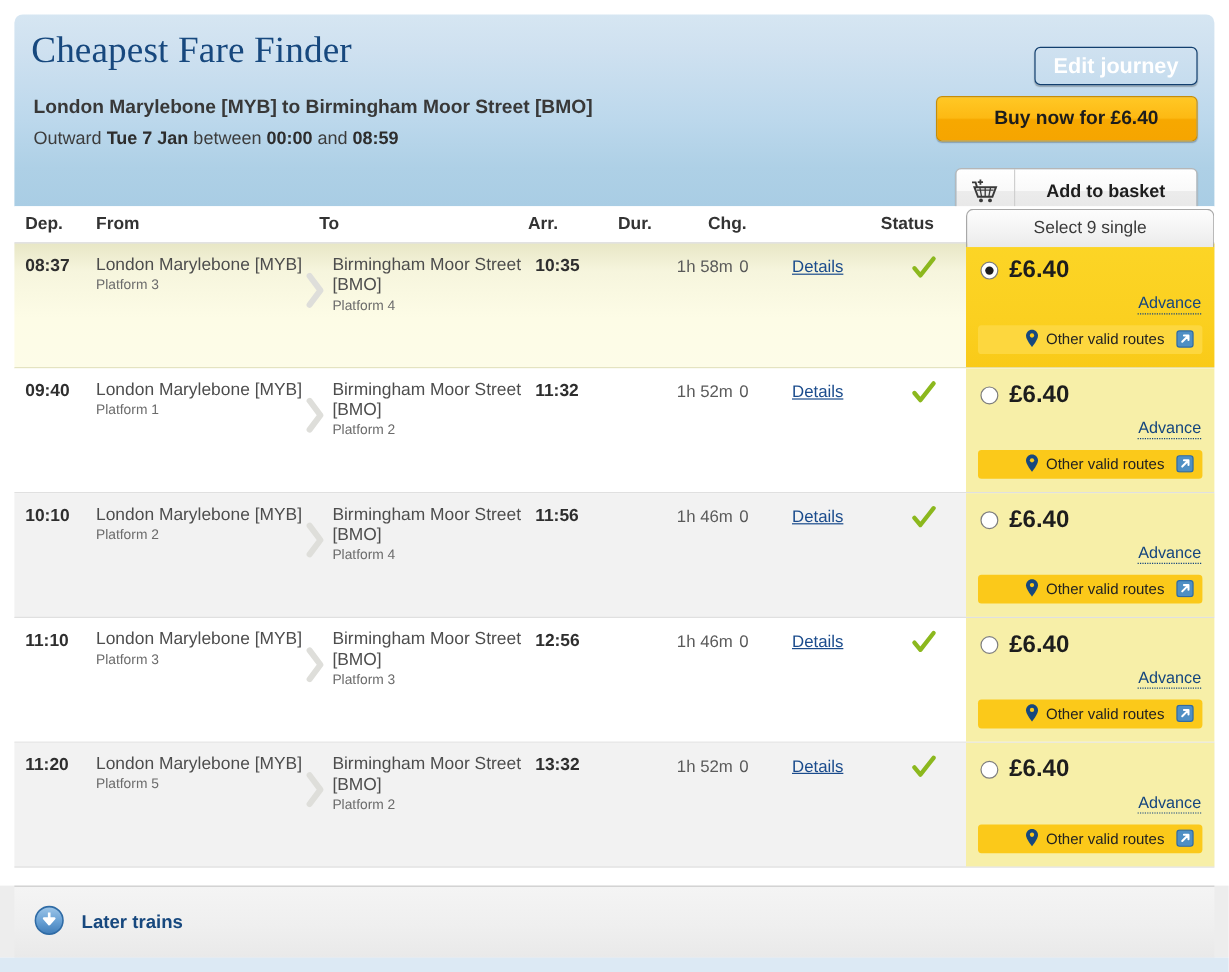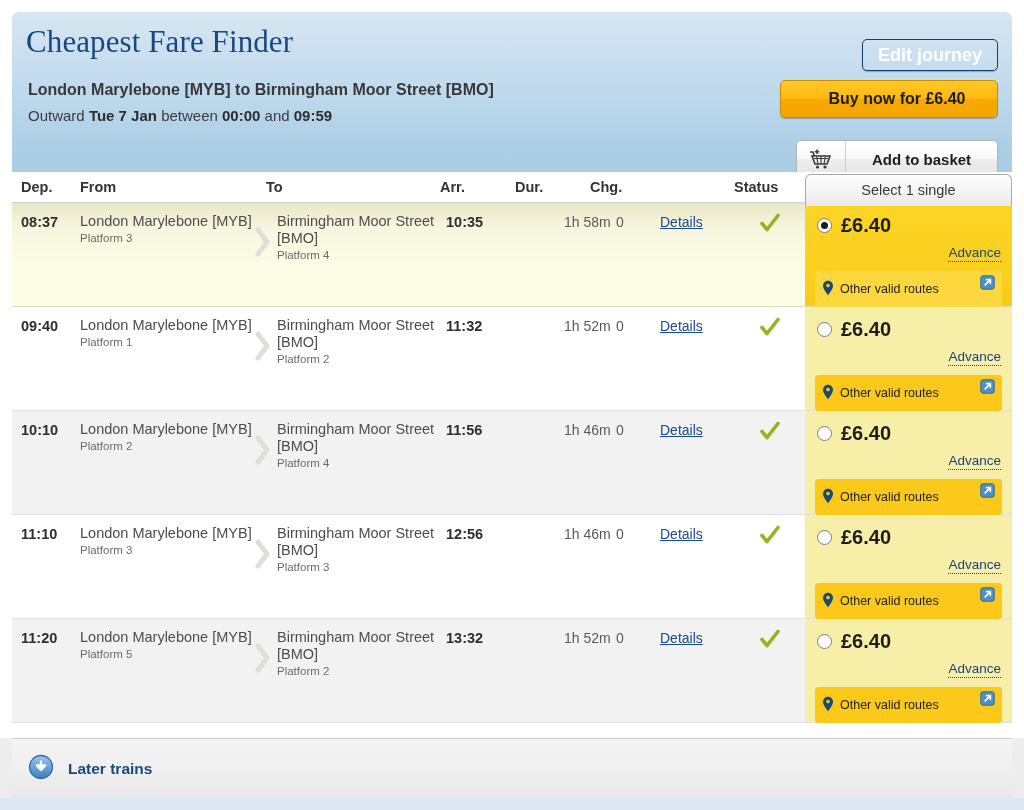--- a/index.html
+++ b/index.html
@@ -325,26 +325,27 @@
     border-bottom: 1px dotted #14457e;
     padding-bottom: 1px;
     cursor: pointer;
     white-space: nowrap;
   }
   .routes-bar {
     position: absolute;
     left: 10px;
     right: 10px;
     top: 68px;
-    height: 36px;
+    height: 24px;
     background: #fbc91a;
     border-radius: 3px;
     display: flex;
     align-items: center;
     cursor: pointer;
+    justify-content: center;
   }
   .fare-col.sel .routes-bar { background: #fdd73e; }
   .pin-icon { margin-left: 7px; flex: none; }
   .routes-label {
     margin-left: 6px;
     font-size: 12.5px;
     color: #222222;
     white-space: nowrap;
   }
   .ext-icon {
@@ -386,21 +387,21 @@
       <div class="app-title">Cheapest Fare Finder</div>
 
       <div class="journey-line">London Marylebone [MYB] to Birmingham Moor Street [BMO]</div>
 
       <div class="outward-line">
         <span>Outward</span>
         <b>Tue 7 Jan</b>
         <span>between</span>
         <b>00:00</b>
         <span>and</span>
-        <b>09:59</b>
+        <b>08:59</b>
       </div>
 
       <div class="btn-edit">Edit journey</div>
 
       <div class="btn-buy">Buy now for £6.40</div>
 
       <div class="btn-basket">
         <div class="basket-icon-cell">
           <svg width="26" height="22" viewBox="0 0 26 22" aria-hidden="true">
             <path d="M4 8 H22 L19 16 H7 Z" fill="none" stroke="#3a3a3a" stroke-width="1.6"></path>
@@ -419,21 +420,21 @@
   <div class="table-wrap">
 
     <div class="thead">
       <div class="th th-dep">Dep.</div>
       <div class="th th-from">From</div>
       <div class="th th-to">To</div>
       <div class="th th-arr">Arr.</div>
       <div class="th th-dur">Dur.</div>
       <div class="th th-chg">Chg.</div>
       <div class="th th-status">Status</div>
-      <div class="select-tab">Select 1 single</div>
+      <div class="select-tab">Select 9 single</div>
     </div>
 
     <div id="rows-container">
         <div class="row selected">
           <div class="cell c-dep">08:37</div>
           <div class="cell c-from">
             <div class="stn-name">London Marylebone [MYB]</div>
             <div class="platform">Platform 3</div>
           </div>
           <div class="arrow-sep"><svg width="16" height="30" viewBox="0 0 16 30" aria-hidden="true">

